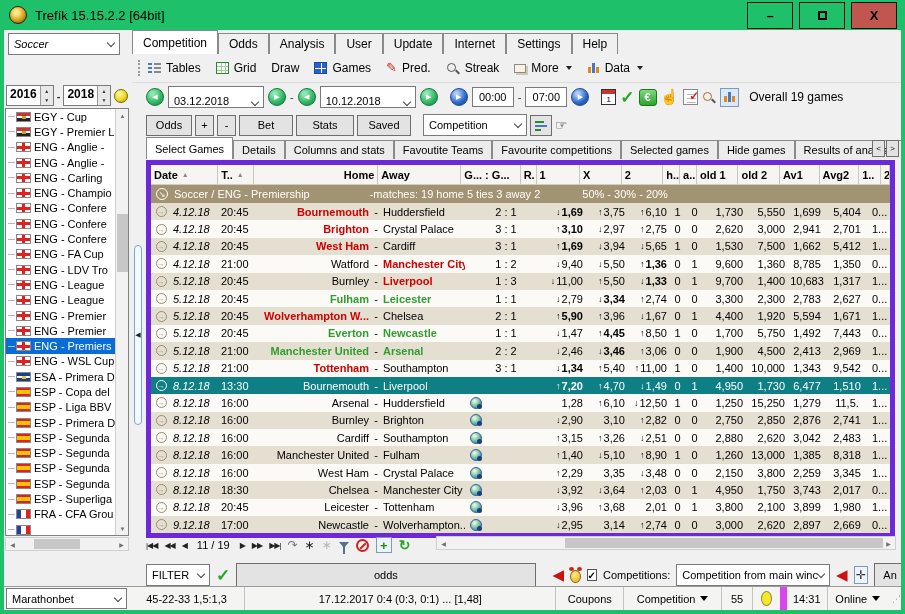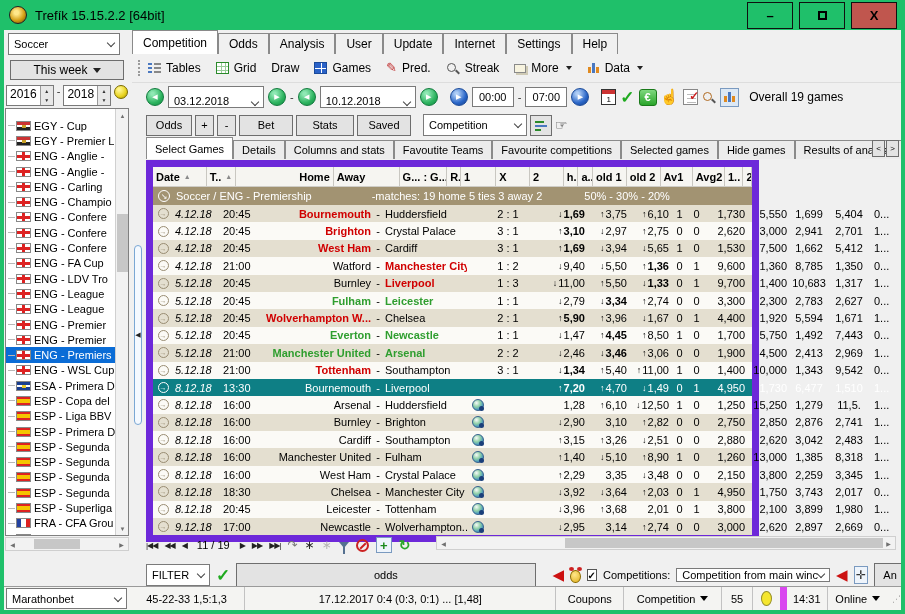--- a/index.html
+++ b/index.html
@@ -18,33 +18,33 @@
   .max-glyph{width:9px;height:9px;border:2px solid #000;}
   
   .inner{position:absolute;left:4px;top:30px;width:897px;height:580px;background:#f0f0f0;overflow:hidden;}
   .combo{display:flex;align-items:center;background:#fff;border:1px solid #7a7a7a;height:22px;padding:0 5px;font-size:11px;}
   .combo .chev{width:6px;height:6px;border-right:1.6px solid #444;border-bottom:1.6px solid #444;
                transform:rotate(45deg);margin-left:auto;margin-bottom:2px;}
   .btn{display:flex;align-items:center;justify-content:center;background:#e3e3e3;border:1px solid #6e6e6e;
        height:22px;font-size:11px;}
   
   .leftcol{position:absolute;left:0;top:0;width:126px;height:580px;}
-  .soccer{position:absolute;left:4px;top:3px;width:112px;}
+  .soccer{position:absolute;left:4px;top:3px;width:112px;font-style:italic;}
   .thisweek{position:absolute;left:6px;top:30px;width:114px;height:20px;display:flex;align-items:center;
             justify-content:center;gap:5px;font-size:12px;}
   .tw-arrow{width:0;height:0;border-left:4px solid transparent;border-right:4px solid transparent;border-top:5px solid #222;}
-  .years{position:absolute;left:2px;top:55px;display:flex;gap:3px;}
+  .years{position:absolute;left:2px;top:55px;display:flex;align-items:center;gap:3px;font-weight:bold;}
   .spin{display:flex;border:1px solid #7a7a7a;background:#fff;height:21px;align-items:stretch;}
   .spin .val{padding:1px 3px 0;font-size:12px;}
   .spin .sbtns{display:flex;flex-direction:column;width:13px;border-left:1px solid #999;}
   .spin .sbtns span{flex:1;display:flex;align-items:center;justify-content:center;font-size:5px;background:#e8e8e8;color:#333;}
   .ball-icon{width:14px;height:14px;border-radius:50%;border:1px solid #7a6a00;
              background:radial-gradient(circle at 35% 30%,#fff48a 10%,#e8d31f 60%,#9c8a00);}
   .complist{position:absolute;left:1px;top:78px;width:124px;height:428px;background:#fff;border:1px solid #808080;overflow:hidden;}
-  .citems{position:absolute;left:0;top:9px;width:110px;}
+  .citems{position:absolute;left:0;top:0;width:110px;}
   .citem{display:flex;align-items:center;height:15.3px;white-space:nowrap;overflow:hidden;}
   .citem .tick{width:7px;height:0;border-top:1px solid #b8b8b8;margin-left:2px;flex:none;}
   .flag{width:15px;height:10px;border:1px solid #888;margin:0 3px 0 1px;flex:none;}
   .flag-egy{background:linear-gradient(180deg,#c33 33%,#fff 33% 66%,#222 66%);position:relative;}
   .flag-egy::after{content:"";position:absolute;left:5px;top:3px;width:4px;height:3px;background:#c9a227;}
   .flag-eng{background:linear-gradient(#d22 0 0) 50% 0/3px 100% no-repeat,
             linear-gradient(#d22 0 0) 0 50%/100% 3px no-repeat,#fff;}
   .flag-esa{background:linear-gradient(180deg,#1a3f8f 33%,#fff 33% 66%,#1a3f8f 66%);position:relative;}
   .flag-esa::after{content:"";position:absolute;left:5px;top:3px;width:4px;height:3px;background:#e8c828;}
   .flag-esp{background:linear-gradient(180deg,#d22 25%,#f5c400 25% 75%,#d22 75%);}
@@ -128,21 +128,21 @@
   .actrow .btn{height:21px;}
   .sort-icon{width:13px;height:11px;background:
       linear-gradient(#2a8a2a 0 0) 0 1px/9px 2px no-repeat, linear-gradient(#4a78c0 0 0) 0 5px/12px 2px no-repeat,
       linear-gradient(#2a8a2a 0 0) 0 9px/6px 2px no-repeat;}
   .handpt-icon{font-size:14px;color:#222;}
   
   .vtabs{position:absolute;left:0;top:54px;width:100%;height:22px;display:flex;align-items:flex-end;}
   .vtab{border:1px solid #8a8a8a;border-bottom:none;background:#ececec;padding:3px 8px;font-size:11px;height:19px;white-space:nowrap;}
   .vtab.active{background:#fff;height:22px;padding-top:5px;font-size:11px;}
   
-  .tbl{position:absolute;left:0;top:77px;width:613px;border:7px solid #6d28d9;background:#bef264;}
+  .tbl{position:absolute;left:0;top:77px;width:749px;border:5px solid #6d28d9;background:#bef264;}
   .thead{display:flex;height:20px;background:#f6f5f1;border-bottom:1px solid #cfcdc7;}
   .th{display:flex;align-items:center;padding:0 3px;border-right:1px solid #c9c7c1;font-weight:bold;font-size:11px;
       white-space:nowrap;overflow:hidden;}
   .th.alignr{justify-content:flex-end;}
   .sortmark{color:#8a8a8a;font-size:7px;margin-left:4px;}
   .grouprow{display:flex;align-items:center;height:18px;background:#a29372;color:#fff;font-size:11px;white-space:nowrap;}
   .group-arrow{width:12px;height:12px;border-radius:50%;border:1px solid #fff;display:flex;align-items:center;
                justify-content:center;font-size:8px;margin:0 6px 0 5px;flex:none;}
   .gmatches{margin-left:60px;}
   .gpct{margin-left:42px;}
@@ -198,21 +198,21 @@
   .filterrow{position:absolute;left:0;top:479px;width:760px;height:26px;display:flex;align-items:center;gap:6px;}
   .filtercombo{width:78px;height:22px;}
   .oddsbtn{width:380px;height:24px;}
   .redarrow{color:#c11;font-size:15px;line-height:14px;}
   .alarm-icon{position:relative;width:13px;height:13px;border-radius:50%;border:1px solid #8a6a00;
               background:radial-gradient(circle at 40% 35%,#ffe88a,#e0b020);margin-top:3px;}
   .alarm-icon::before{content:"";position:absolute;left:-2px;top:-4px;width:5px;height:4px;border-radius:50%;background:#c22;}
   .alarm-icon::after{content:"";position:absolute;right:-2px;top:-4px;width:5px;height:4px;border-radius:50%;background:#c22;}
   .cbx{width:12px;height:12px;border:1px solid #555;background:#fff;display:flex;align-items:center;justify-content:center;
        font-size:10px;font-weight:bold;}
-  .compcombo{width:178px;height:14px;}
+  .compcombo{width:178px;height:22px;}
   .pan-icon{width:18px;height:18px;border:1px solid #7a9ac0;background:#eef4fb;display:flex;align-items:center;
             justify-content:center;font-size:12px;color:#333;}
   .anbtn{width:40px;height:24px;}
   
   .statusbar{position:absolute;left:0;top:556px;width:897px;height:24px;background:#f4f4f2;border-top:1px solid #9a9a9a;
              display:flex;align-items:center;z-index:5;}
   .sfield{height:100%;display:flex;align-items:center;justify-content:center;border-right:1px solid #c2c2c2;
           font-size:11px;padding:0 6px;white-space:nowrap;}
   .bmcombo{width:124px;height:21px;margin:0 2px;}
   .blacktri{width:0;height:0;border-left:4px solid transparent;border-right:4px solid transparent;border-top:5px solid #000;
@@ -236,24 +236,20 @@
       <span class="win-btn close">X</span>
     </span>
   </div>
 
   <div class="inner">
 
     <div class="leftcol">
       <div class="combo soccer">
         <span>Soccer</span>
           <span class="chev"></span>
-      </div>
-      <div class="btn thisweek">
-        <span>This week</span>
-        <span class="tw-arrow"></span>
       </div>
       <div class="years">
         <span class="spin">
           <span class="val">2016</span>
           <span class="sbtns">
               <span>▲</span>
               <span>▼</span>
             </span>
         </span>
         <span class="dash">-</span>

